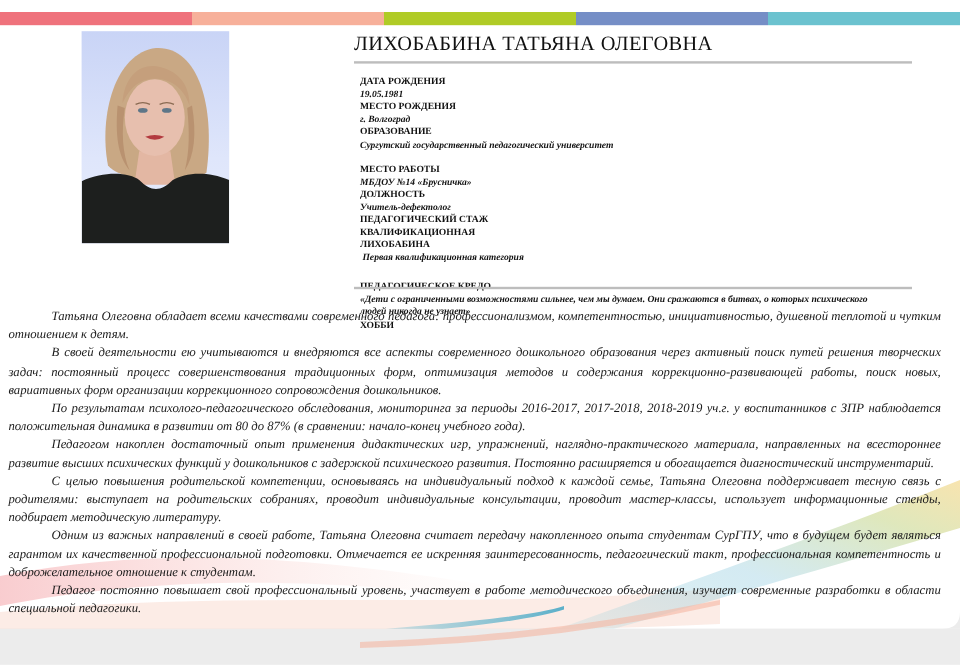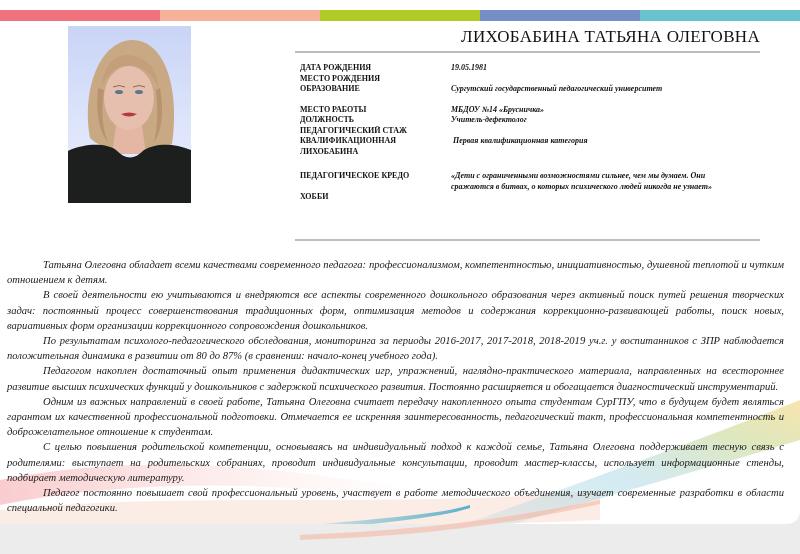--- a/index.html
+++ b/index.html
@@ -17,28 +17,28 @@
     }
     .bg-swoosh { position: absolute; left: 0; top: 380px; width: 800px; height: 174px; pointer-events: none; }
     .photo {
       position: absolute; left: 68px; top: 26px; width: 123px; height: 177px;
       background: linear-gradient(180deg, #c9d4f6 0%, #dfe6fb 60%, #e6ecfb 100%);
       overflow: hidden;
     }
     .photo svg { display: block; }
     .title {
       position: absolute; left: 295px; top: 27px; width: 465px;
-      text-align: right; font-size: 17px; font-weight: normal; letter-spacing: 0.3px;
+      text-align: left; font-size: 17px; font-weight: normal; letter-spacing: 0.3px;
       color: #111;
     }
     .rule { position: absolute; left: 295px; width: 465px; height: 0; border-top: 2px solid #bdbdbd; }
     .rule.top { top: 51px; }
     .rule.bottom { top: 239px; }
     .info { position: absolute; left: 300px; top: 63px; width: 470px; font-size: 8px; font-weight: bold; line-height: 10.5px; }
-    .info .row { display: flex; }
+    .info .row { display: flex; flex-direction: column; }
     .info .label { width: 151px; flex: none; }
     .info .value { flex: 1; font-style: italic; }
     .info .gap { height: 10px; }
     .info .gap2 { height: 14px; }
     .bio {
       position: absolute; left: 7px; top: 257px; width: 777px;
       font-size: 10.6px; font-style: italic; line-height: 15.2px; text-align: justify;
       color: #1a1a1a;
     }
     .bio p { margin: 0; text-indent: 36px; }
@@ -108,20 +108,21 @@
 <div class="title">ЛИХОБАБИНА ТАТЬЯНА ОЛЕГОВНА</div>
 <div class="rule top"></div>
 
 <div class="info">
   <div class="row">
     <div class="label">ДАТА РОЖДЕНИЯ</div>
     <div class="value">19.05.1981</div>
   </div>
   <div class="row">
     <div class="label">МЕСТО РОЖДЕНИЯ</div>
+    <div class="value">г. Волгоград</div>
   </div>
   <div class="row">
     <div class="label">ОБРАЗОВАНИЕ</div>
     <div class="value">Сургутский государственный педагогический университет</div>
   </div>
   <div class="gap"></div>
   <div class="row">
     <div class="label">МЕСТО РАБОТЫ</div>
     <div class="value">МБДОУ №14 «Брусничка»</div>
   </div>
@@ -148,16 +149,16 @@
     <div class="label">ХОББИ</div>
   </div>
 </div>
 <div class="rule bottom"></div>
 
 <div class="bio">
   <p>Татьяна Олеговна обладает всеми качествами современного педагога: профессионализмом, компетентностью, инициативностью, душевной теплотой и чутким отношением к детям.</p>
   <p>В своей деятельности ею учитываются и внедряются все аспекты современного дошкольного образования через активный поиск путей решения творческих задач: постоянный процесс совершенствования традиционных форм, оптимизация методов и содержания коррекционно-развивающей работы, поиск новых, вариативных форм организации коррекционного сопровождения дошкольников.</p>
   <p>По результатам психолого-педагогического обследования, мониторинга за периоды 2016-2017, 2017-2018, 2018-2019 уч.г. у воспитанников с ЗПР наблюдается положительная динамика в развитии от 80 до 87% (в сравнении: начало-конец учебного года).</p>
   <p>Педагогом накоплен достаточный опыт применения дидактических игр, упражнений, наглядно-практического материала, направленных на всестороннее развитие высших психических функций у дошкольников с задержкой психического развития. Постоянно расширяется и обогащается диагностический инструментарий.</p>
+  <p>С целью повышения родительской компетенции, основываясь на индивидуальный подход к каждой семье, Татьяна Олеговна поддерживает тесную связь с родителями: выступает на родительских собраниях, проводит индивидуальные консультации, проводит мастер-классы, использует информационные стенды, подбирает методическую литературу.</p>
   <p>Одним из важных направлений в своей работе, Татьяна Олеговна считает передачу накопленного опыта студентам СурГПУ, что в будущем будет являться гарантом их качественной профессиональной подготовки. Отмечается ее искренняя заинтересованность, педагогический такт, профессиональная компетентность и доброжелательное отношение к студентам.</p>
-  <p>С целью повышения родительской компетенции, основываясь на индивидуальный подход к каждой семье, Татьяна Олеговна поддерживает тесную связь с родителями: выступает на родительских собраниях, проводит индивидуальные консультации, проводит мастер-классы, использует информационные стенды, подбирает методическую литературу.</p>
   <p>Педагог постоянно повышает свой профессиональный уровень, участвует в работе методического объединения, изучает современные разработки в области специальной педагогики.</p>
 </div>
 
 </body></html>

